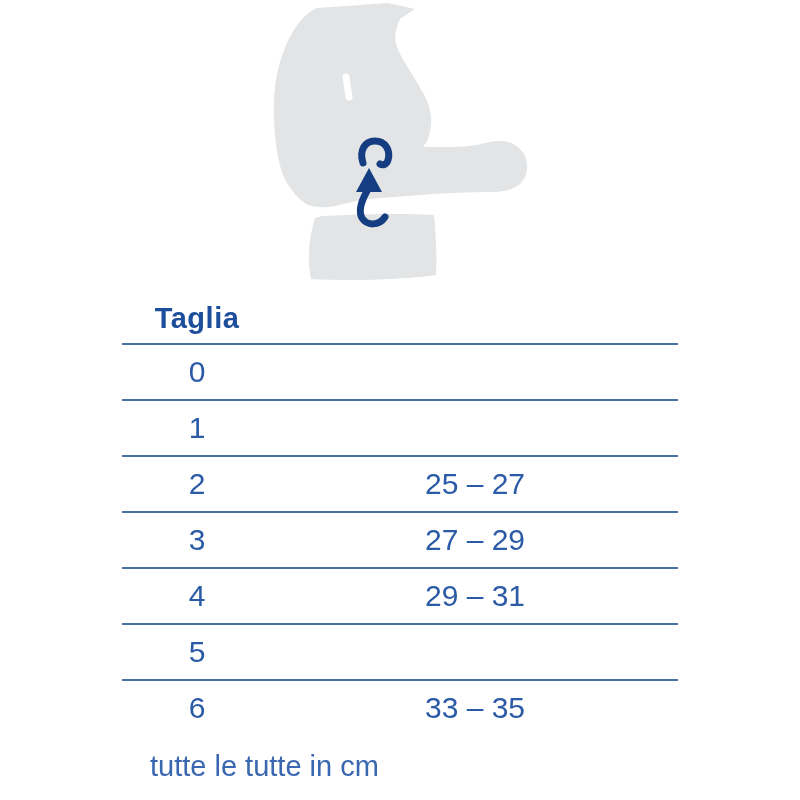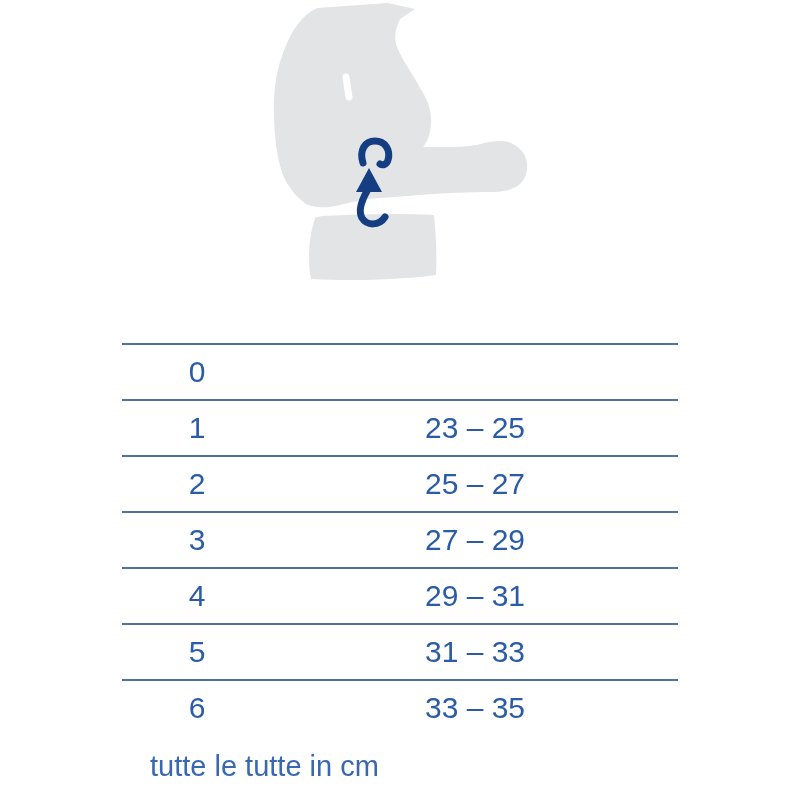--- a/index.html
+++ b/index.html
@@ -119,44 +119,43 @@
       <g>
         <path d="M 363,163 C 359,150 365,141 375,141 C 385,141 391,150 388,160 C 387,164 383,166 380,164" stroke="#153e82" stroke-width="7" stroke-linecap="round" fill="none"></path>
         <path d="M 367,191 C 362,200 358,211 362,218 C 367,226 379,226 385,217" stroke="#153e82" stroke-width="7" stroke-linecap="round" fill="none"></path>
         <polygon points="369,168 356,192 382,192" fill="#153e82"></polygon>
       </g>
     </svg>
   </div>
 
   <div class="size-table">
     <div class="thead">
+      <div class="col-size">Taglia</div>
     </div>
 
     <div class="trow">
       <div class="col-size">0</div>
     </div>
     <div class="trow">
       <div class="col-size">1</div>
-      <div class="col-range">23 – 25</div>
     </div>
     <div class="trow">
       <div class="col-size">2</div>
       <div class="col-range">25 – 27</div>
     </div>
     <div class="trow">
       <div class="col-size">3</div>
       <div class="col-range">27 – 29</div>
     </div>
     <div class="trow">
       <div class="col-size">4</div>
       <div class="col-range">29 – 31</div>
     </div>
     <div class="trow">
       <div class="col-size">5</div>
-      <div class="col-range">31 – 33</div>
     </div>
     <div class="trow">
       <div class="col-size">6</div>
       <div class="col-range">33 – 35</div>
     </div>
 
     <div class="table-footnote">tutte le tutte in cm</div>
   </div>
 
 </div>

